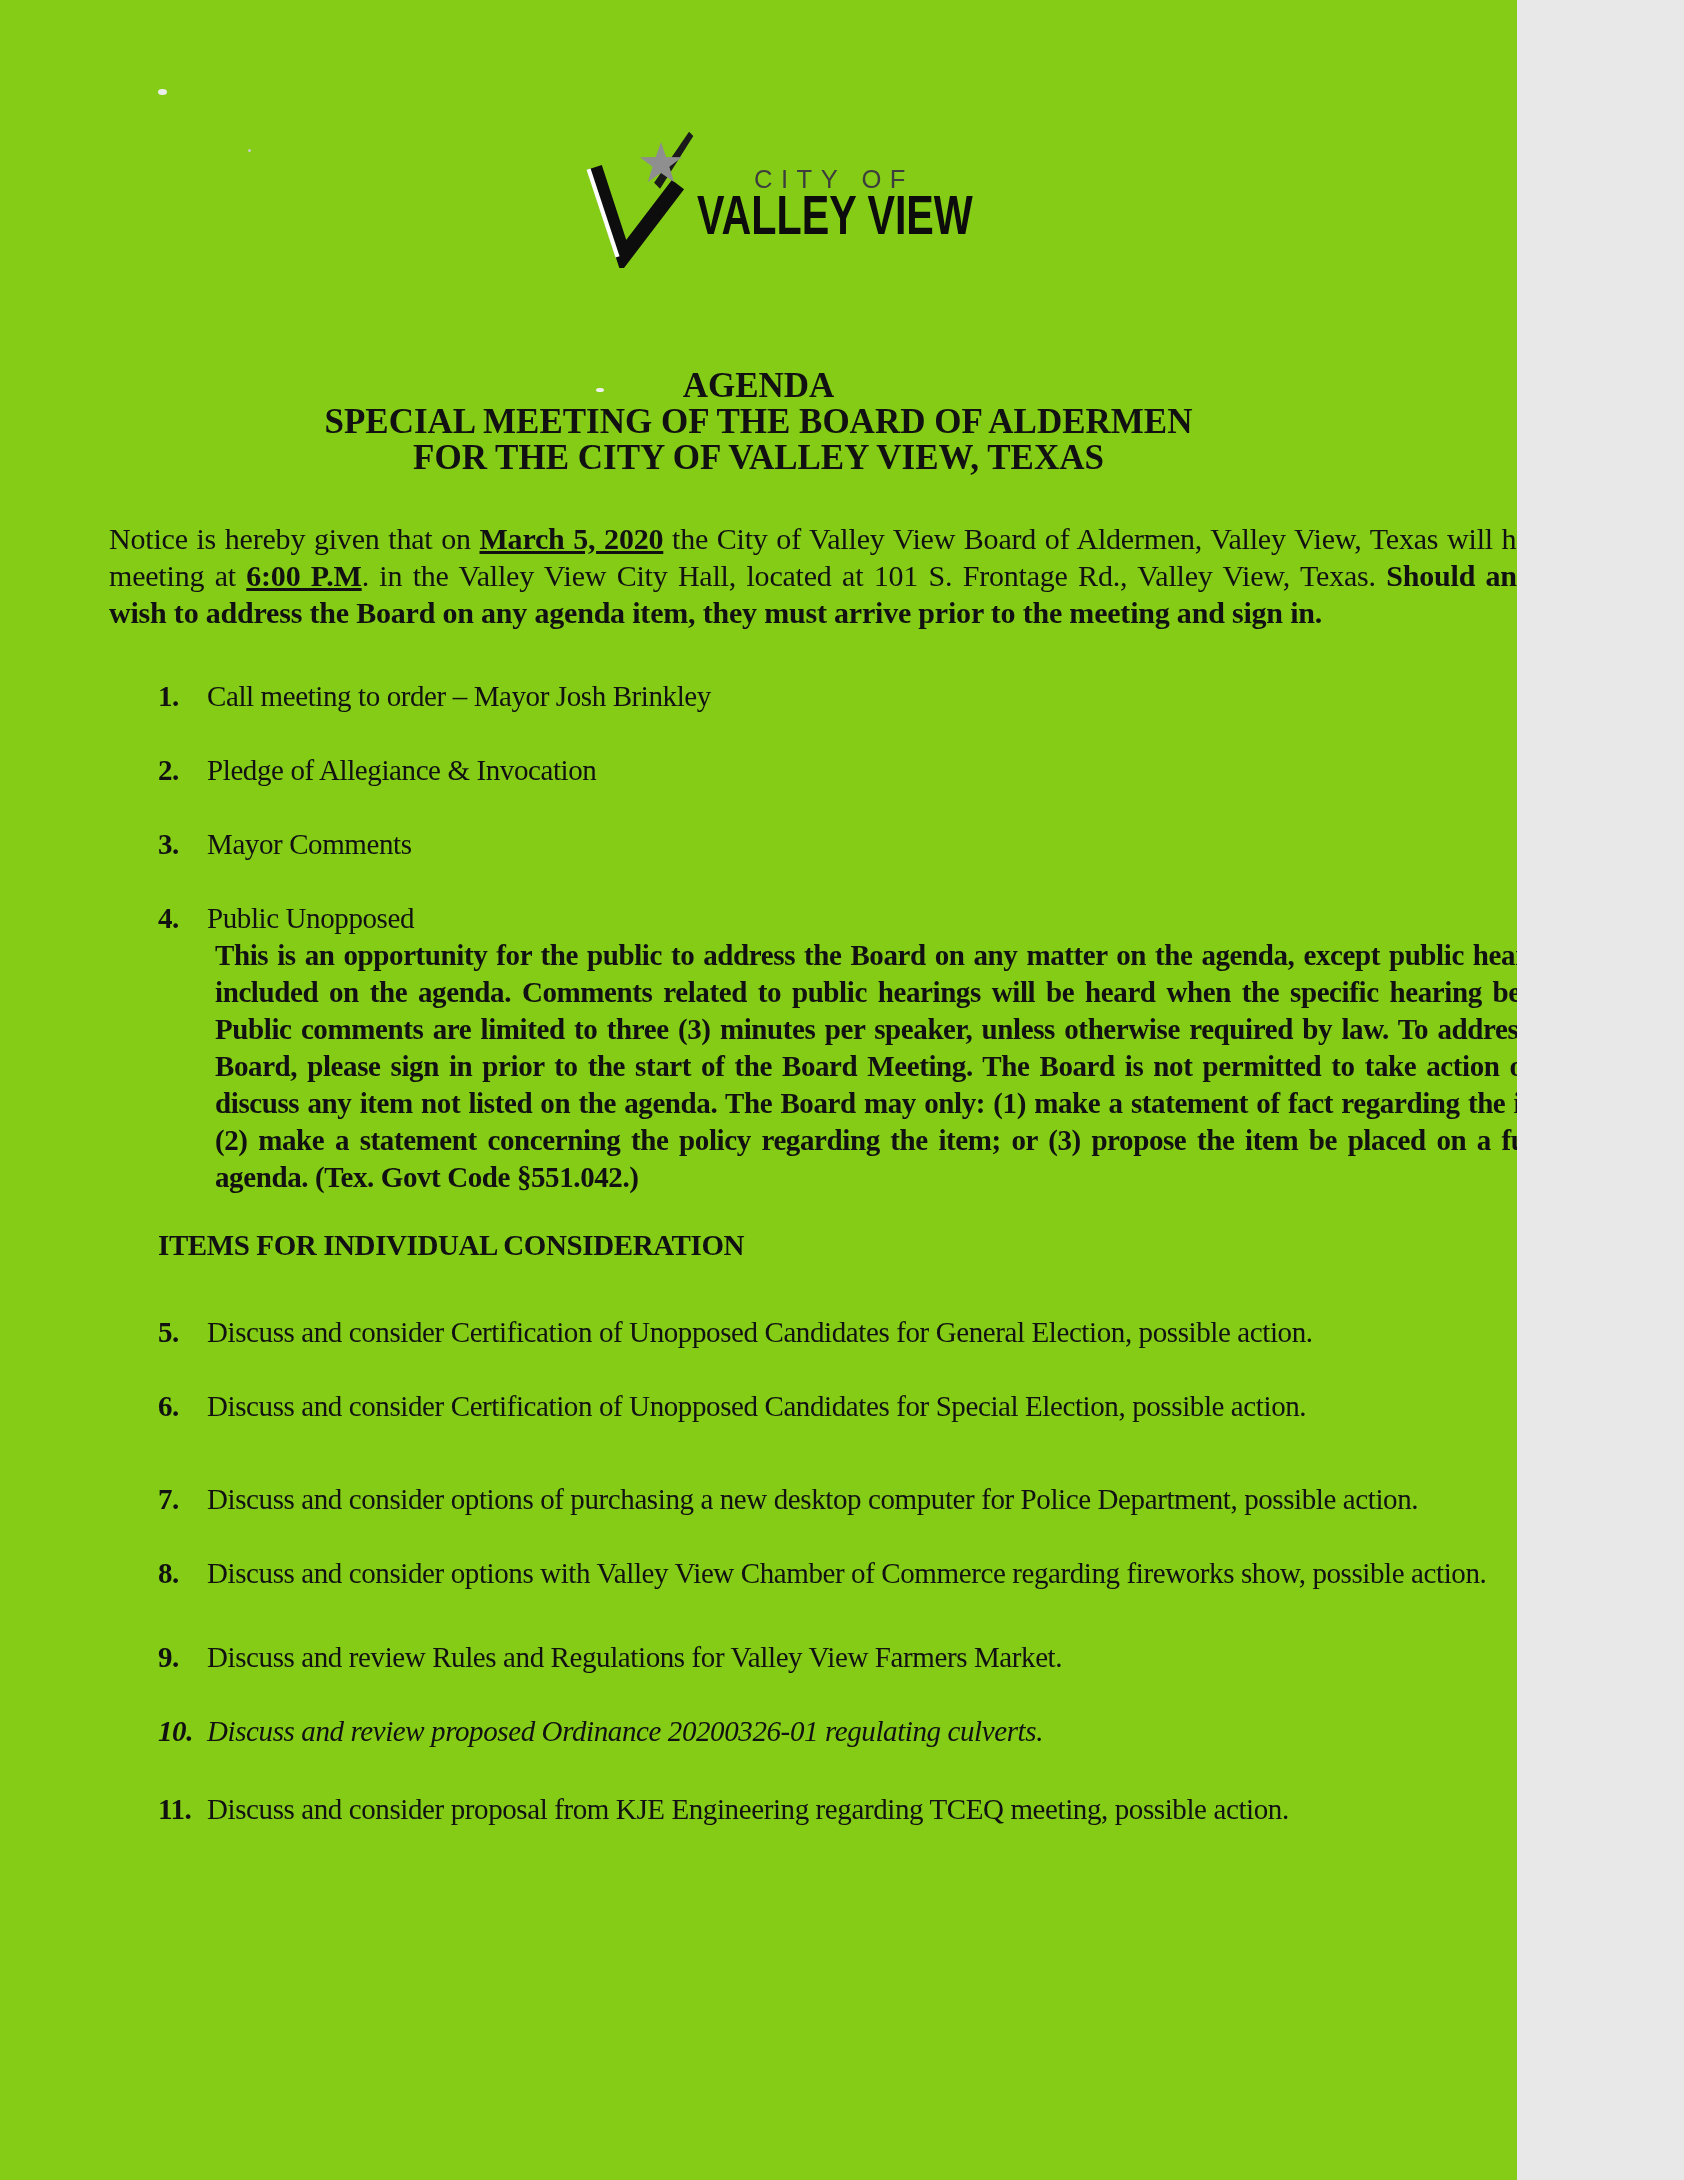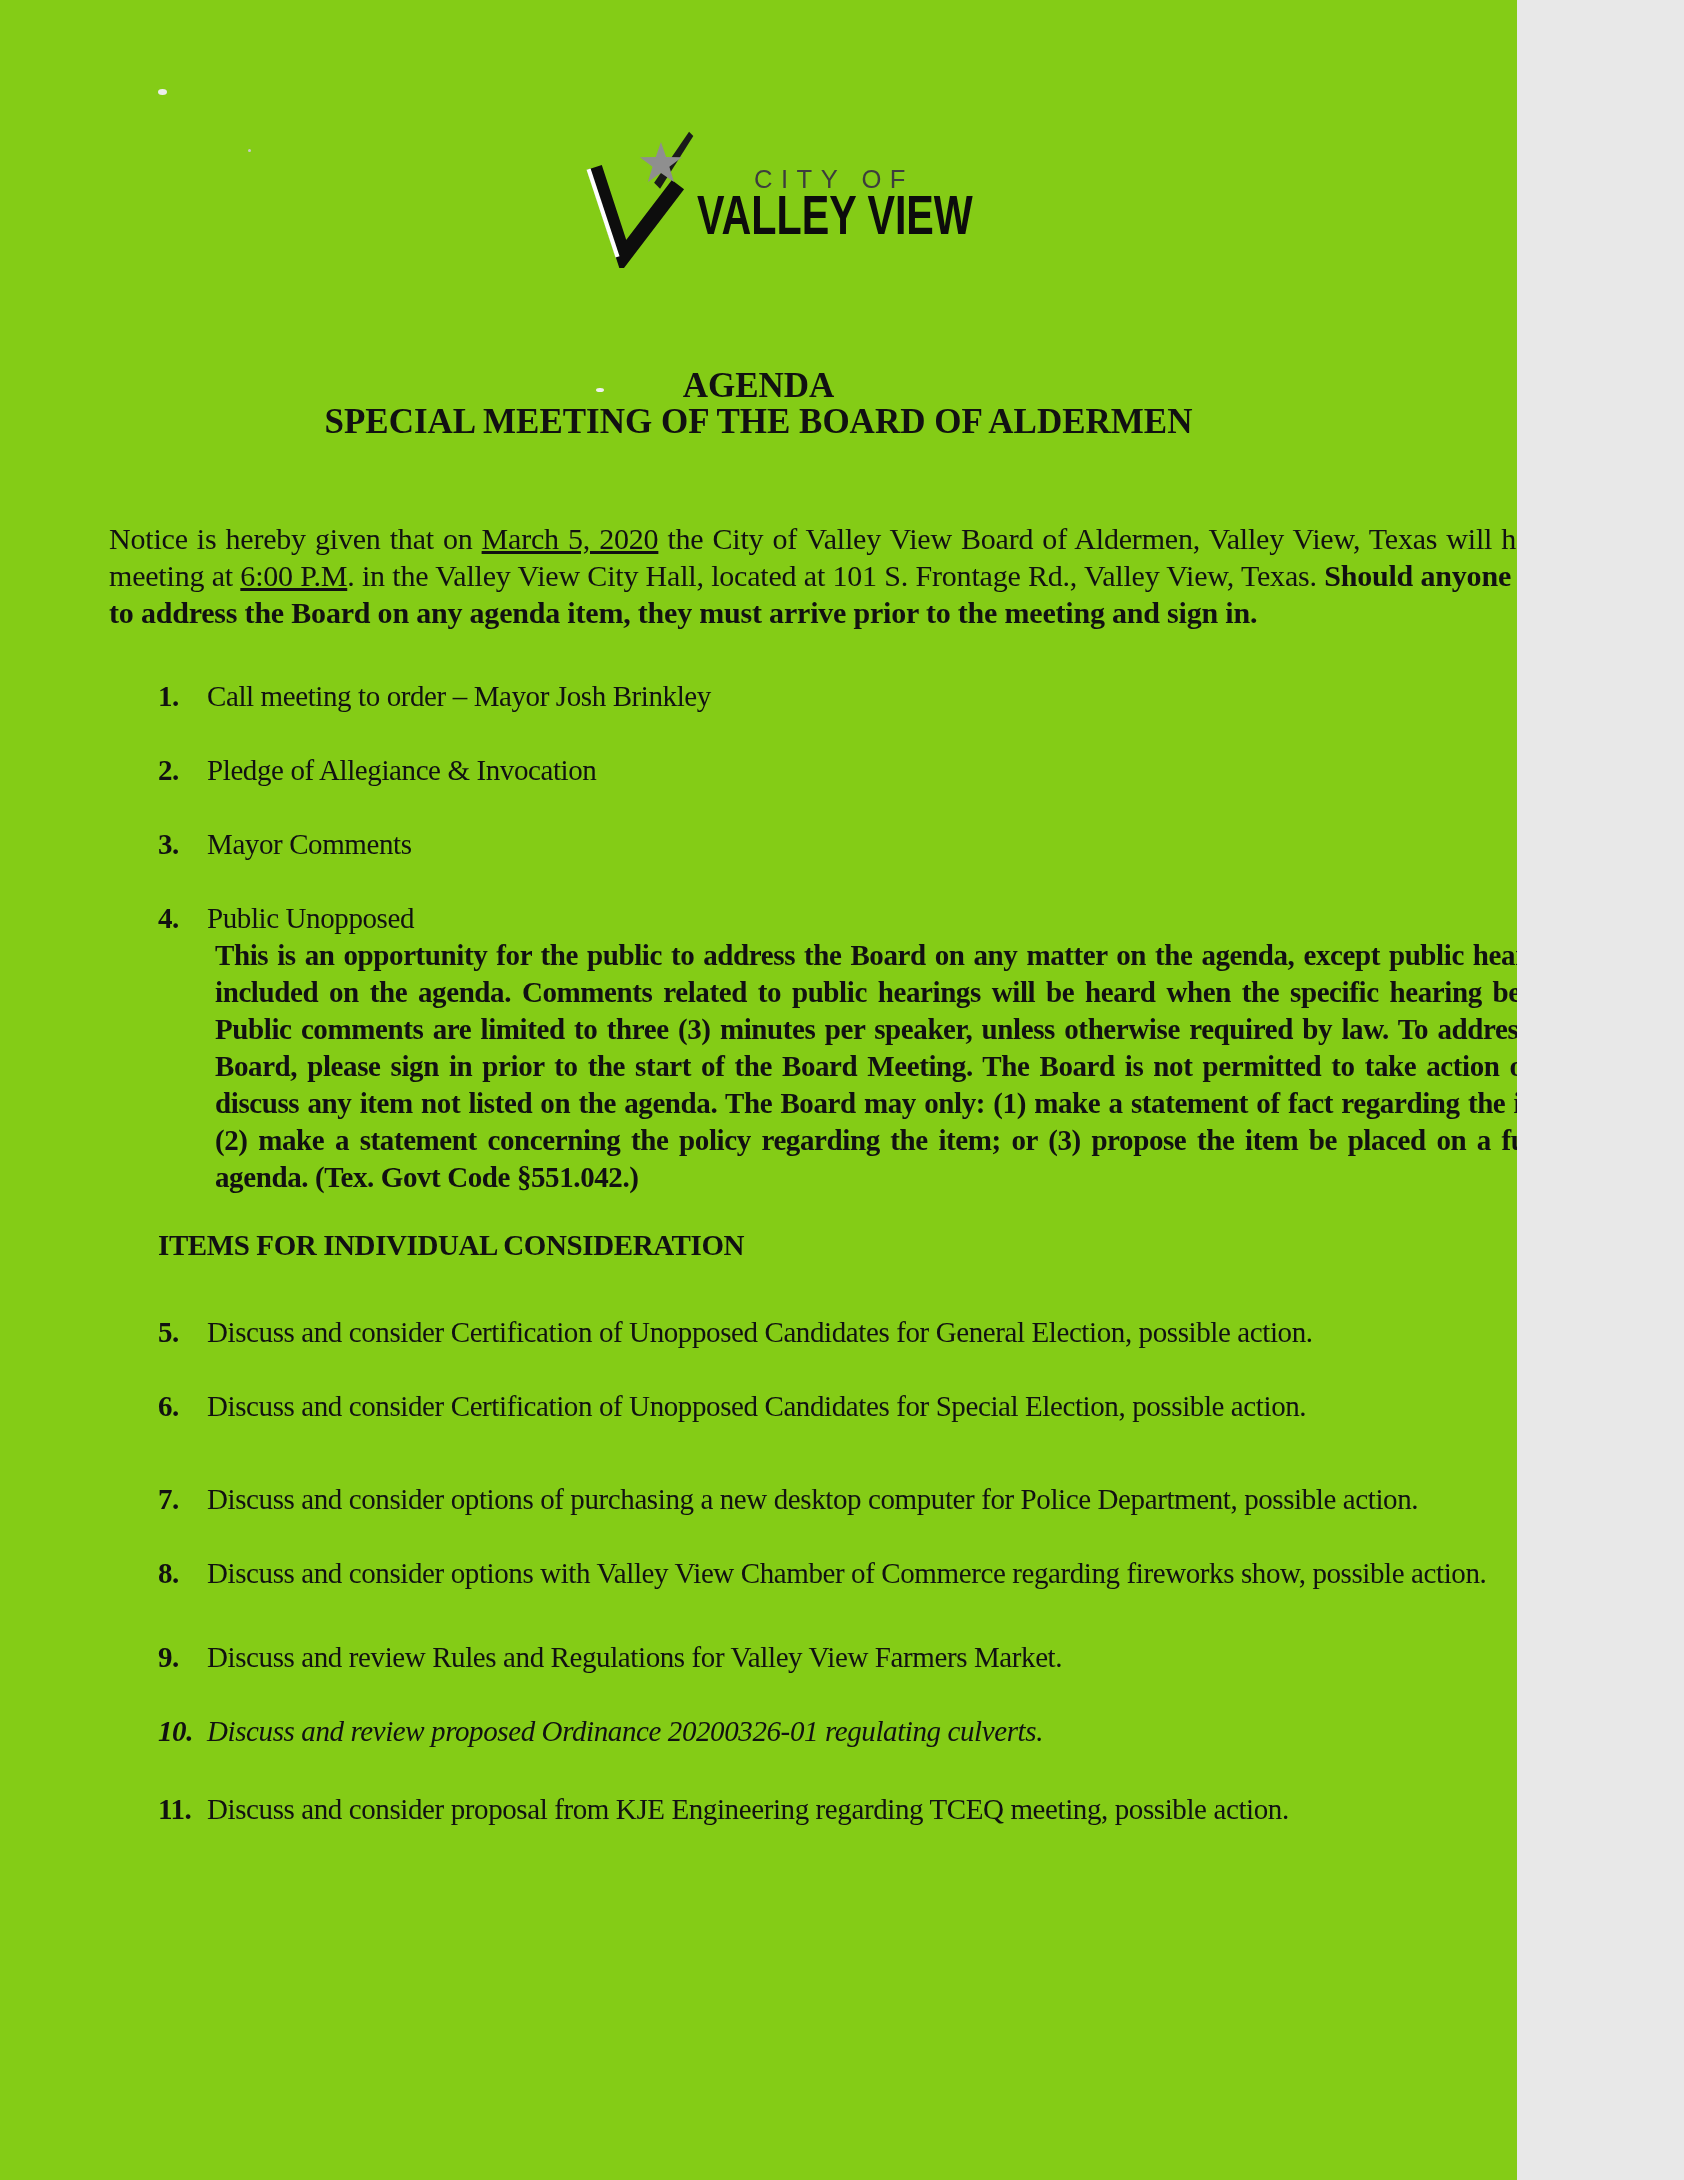--- a/index.html
+++ b/index.html
@@ -32,21 +32,21 @@
     position:absolute;left:0;top:368px;width:100%;
     text-align:center;font-weight:bold;
     font-size:35px;line-height:36px;
   }
   
   .content{
     position:absolute;left:109px;top:520px;width:1467px;
     font-size:30px;line-height:37px;
   }
   .notice{text-align:justify;letter-spacing:-0.2px;}
-  .bu{font-weight:normal;text-decoration:underline;margin-top:8px;}
+  .bu{font-weight:bold;text-decoration:underline;margin-top:8px;}
   .b{font-weight:bold;}
   .list{margin-left:49px;font-size:29px;letter-spacing:-0.4px;}
   .row{display:flex;align-items:flex-start;}
   .row .num{width:49px;flex:0 0 49px;font-weight:bold;}
   .row .txt{flex:1;}
   .row.bold-item .txt .lead{font-weight:normal;}
   .row .txt .rest{font-weight:normal;}
   .desc{font-weight:bold;text-align:justify;margin-left:8px;}
   .mt-a{margin-top:47px;}  
   .mt-b{margin-top:37px;}  
@@ -79,20 +79,21 @@
       <polygon points="121,2 126,7 87,69 80,62" fill="#1a1a1a"></polygon>
       <path d="M88,14 L94.1,31.6 L112.7,32 L97.9,43.2 L103.3,61 L88,50.4 L72.7,61 L78.1,43.2 L63.3,32 L81.9,31.6 Z" fill="#8f8f8f"></path>
     </svg>
     <div class="logo-cityof">CITY OF</div>
     <div class="logo-name">VALLEY VIEW</div>
   </div>
 
   <div class="title">
     <div>AGENDA</div>
     <div>SPECIAL MEETING OF THE BOARD OF ALDERMEN</div>
+    <div>FOR THE CITY OF VALLEY VIEW, TEXAS</div>
   </div>
 
   <div class="content">
 
     <div class="notice"><span>Notice is hereby given that on </span><span class="bu">March 5, 2020</span><span> the City of Valley View Board of Aldermen, Valley View, Texas will hold a meeting at </span><span class="bu">6:00 P.M</span><span>. in the Valley View City Hall, located at 101 S. Frontage Rd., Valley View, Texas.  </span><span class="b">Should anyone wish to address the Board on any agenda item, they must arrive prior to the meeting and sign in.</span></div>
 
     <div class="list">
 
       <div class="row bold-item mt-a">
         <span class="num">1.</span>

